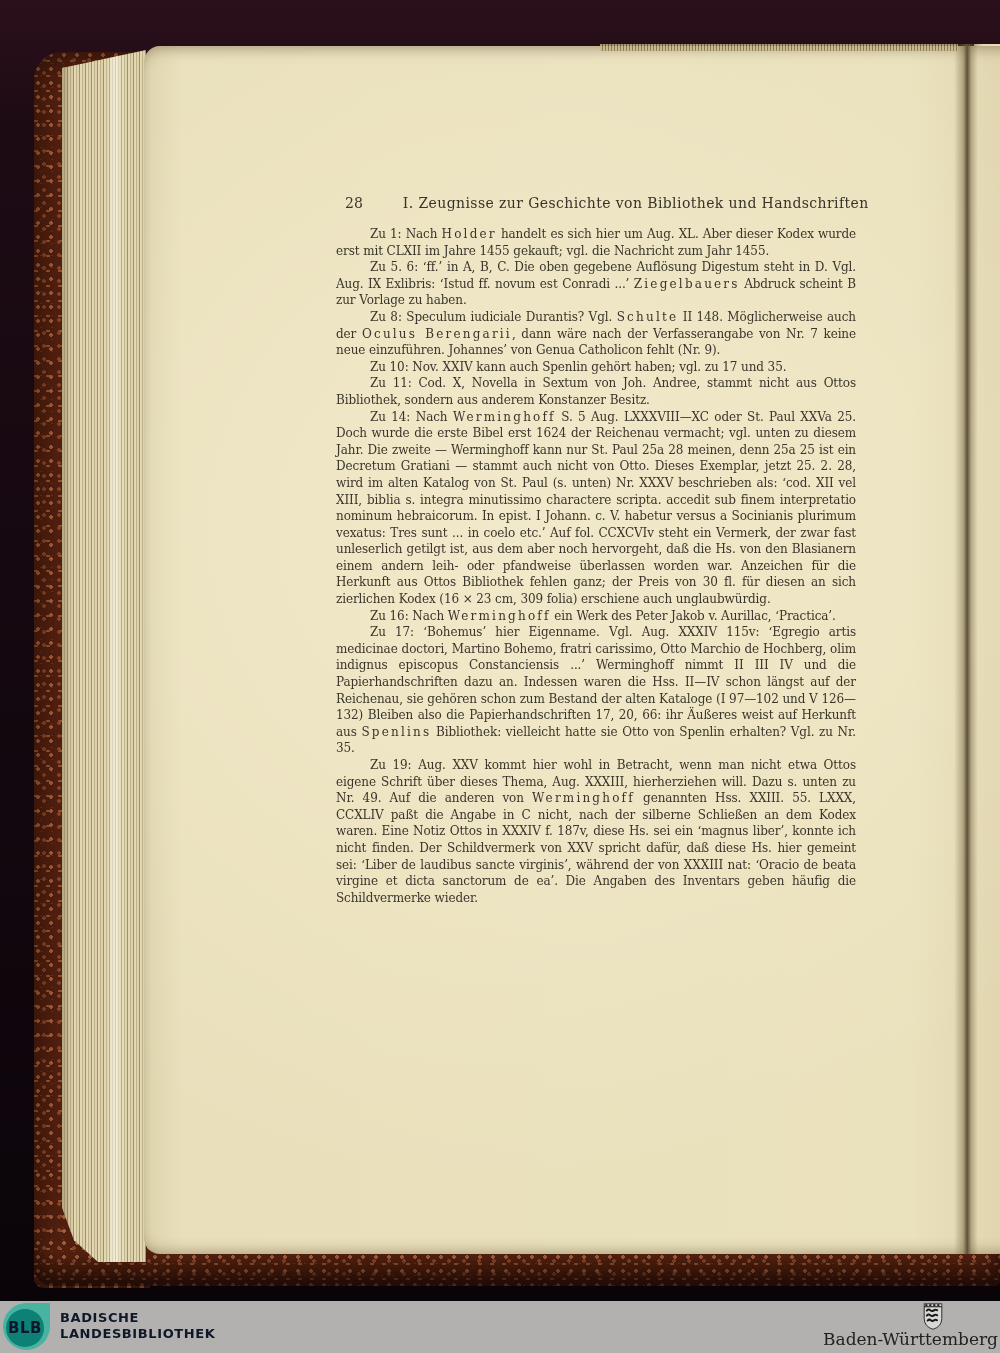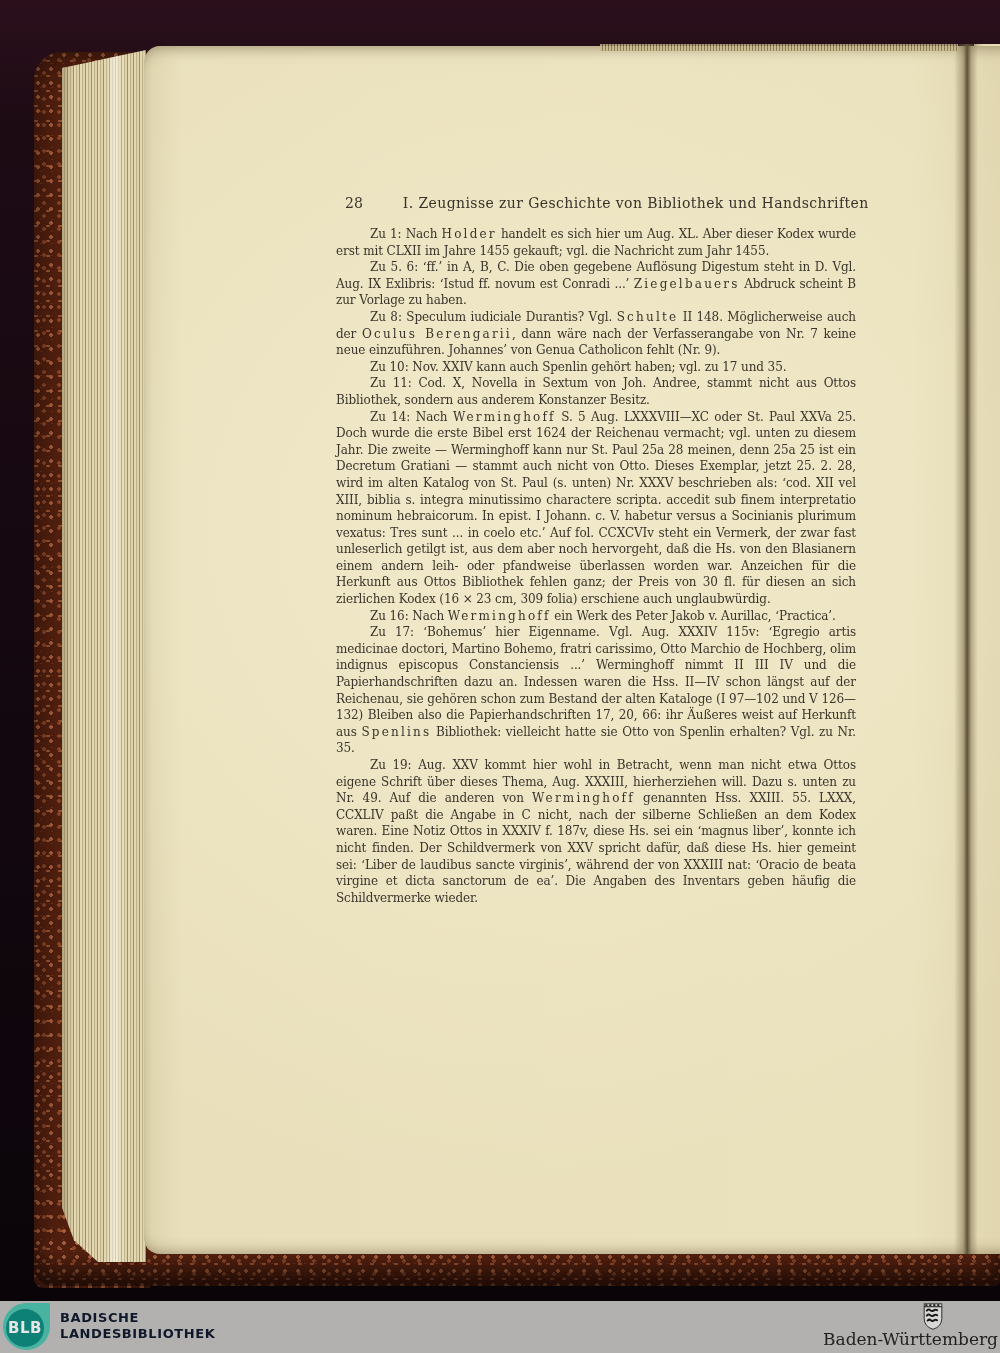--- a/index.html
+++ b/index.html
@@ -52,21 +52,21 @@
   .page-text{
     position:absolute;left:192px;top:180px;width:520px;
     font-size:12px;line-height:16.6px;letter-spacing:-.1px;
     text-align:justify;color:#3a352b;
   }
   .para{margin:0;text-indent:34px;}
   .sp{letter-spacing:2.2px;}
   .footer-bar{position:absolute;left:0;top:1301px;width:1000px;height:52px;background:#b2b1af;font-family:"DejaVu Sans",sans-serif;}
   .blb-logo{position:absolute;left:3px;top:2px;width:47px;height:47px;background:#48b3a1;border-radius:50% 0 50% 50%;cursor:pointer;}
   .blb-inner{position:absolute;left:3px;top:6px;width:38px;height:38px;background:#0e8177;border-radius:50%;
-    display:flex;align-items:center;justify-content:center;color:#e5e5e5;font-weight:bold;font-size:15px;letter-spacing:.5px;}
+    display:flex;align-items:center;justify-content:center;color:#0f172a;font-weight:bold;font-size:15px;letter-spacing:.5px;}
   .lib-name{position:absolute;left:60px;top:9px;color:#0f172a;font-weight:bold;font-size:13px;line-height:16px;letter-spacing:.6px;}
   .bw-arms{position:absolute;right:57px;top:2px;width:20px;height:27px;}
   .bw-label{position:absolute;right:2px;bottom:4px;font-family:"DejaVu Serif",serif;font-size:17px;color:#22221f;}
 </style>
 </head>
 <body>
 
 <div class="stage">
 
   <div class="leather leather-left"></div>

